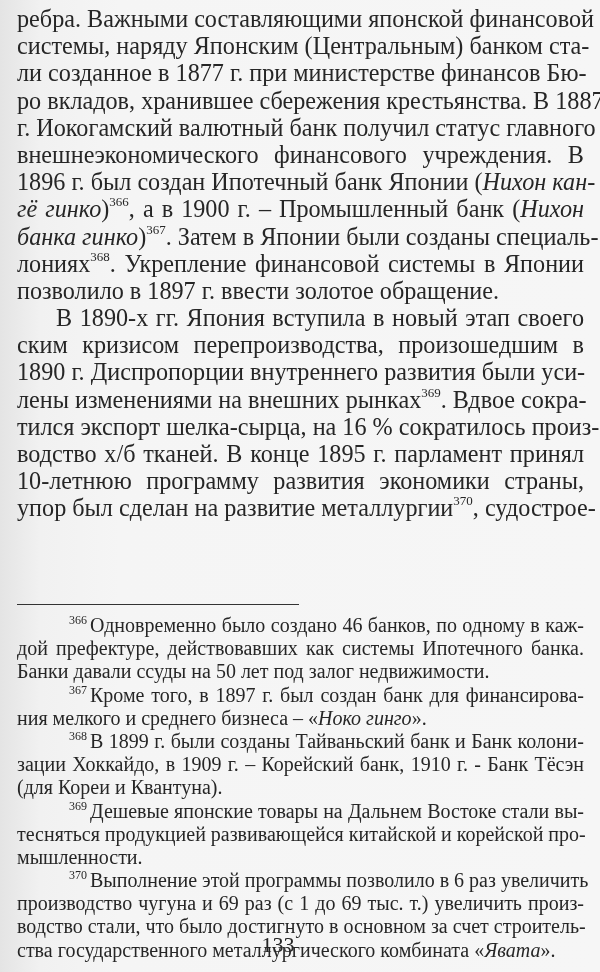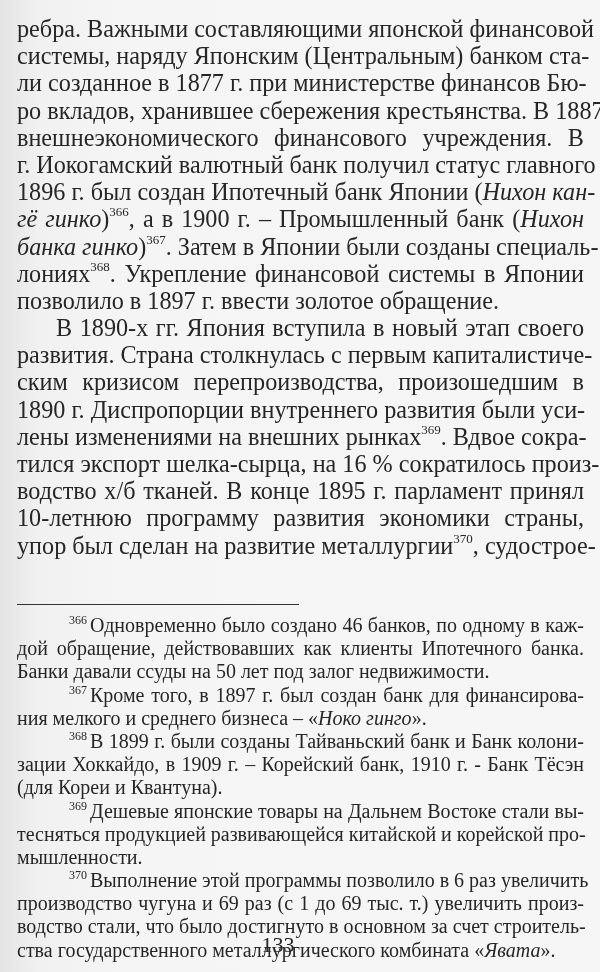--- a/index.html
+++ b/index.html
@@ -17,21 +17,21 @@
     }
     .page {
       position: absolute;
       left: 17px;
       top: 0;
       width: 567px;
     }
     .main-text {
       font-size: 24.2px;
       line-height: 27.2px;
-      margin-top: 15px;
+      margin-top: 5px;
     }
     .line {
       display: block;
       white-space: nowrap;
       height: 27.2px;
       text-align: justify;
       text-align-last: justify;
     }
     .line.last {
       text-align-last: left;
@@ -94,46 +94,45 @@
 </head>
 <body>
 
 <div class="page">
   <div class="main-text">
 
     <span class="line">ребра. Важными составляющими японской финансовой</span>
     <span class="line">системы, наряду Японским (Центральным) банком ста-</span>
     <span class="line">ли созданное в 1877 г. при министерстве финансов Бю-</span>
     <span class="line">ро вкладов, хранившее сбережения крестьянства. В 1887</span>
+    <span class="line">г. Иокогамский валютный банк получил статус главного</span>
     <span class="line">внешнеэкономического финансового учреждения. В</span>
-    <span class="line">г. Иокогамский валютный банк получил статус главного</span>
     <span class="line"><span>1896 г. был создан Ипотечный банк Японии (</span><i>Нихон кан-</i></span>
     <span class="line"><i>гё гинко</i><span>)</span><sup>366</sup><span>, а в 1900 г. – Промышленный банк (</span><i>Нихон</i></span>
     <span class="line"><i>банка гинко</i><span>)</span><sup>367</sup><span>. Затем в Японии были созданы специаль-</span></span>
     <span class="line"><span>лониях</span><sup>368</sup><span>. Укрепление финансовой системы в Японии</span></span>
     <span class="line last">позволило в 1897 г. ввести золотое обращение.</span>
 
     <span class="line indent">В 1890-х гг. Япония вступила в новый этап своего</span>
-    <span class="line">развития. Страна столкнулась с первым капиталистиче-</span>
     <span class="line">ским кризисом перепроизводства, произошедшим в</span>
     <span class="line">1890 г. Диспропорции внутреннего развития были уси-</span>
     <span class="line"><span>лены изменениями на внешних рынках</span><sup>369</sup><span>. Вдвое сокра-</span></span>
     <span class="line">тился экспорт шелка-сырца, на 16 % сократилось произ-</span>
     <span class="line">водство х/б тканей. В конце 1895 г. парламент принял</span>
     <span class="line">10-летнюю программу развития экономики страны,</span>
     <span class="line"><span>упор был сделан на развитие металлургии</span><sup>370</sup><span>, судострое-</span></span>
   </div>
 </div>
 
 <div class="separator"></div>
 
 <div class="footnotes">
 
   <span class="fn-line indent"><span class="fn-num">366</span><span>Одновременно было создано 46 банков, по одному в каж-</span></span>
-  <span class="fn-line">дой обращение, действовавших как клиенты Ипотечного банка.</span>
+  <span class="fn-line">дой префектуре, действовавших как системы Ипотечного банка.</span>
   <span class="fn-line last">Банки давали ссуды на 50 лет под залог недвижимости.</span>
 
   <span class="fn-line indent"><span class="fn-num">367</span><span>Кроме того, в 1897 г. был создан банк для финансирова-</span></span>
   <span class="fn-line last"><span>ния мелкого и среднего бизнеса – «</span><i>Ноко гинго</i><span>».</span></span>
 
   <span class="fn-line indent"><span class="fn-num">368</span><span>В 1899 г. были созданы Тайваньский банк и Банк колони-</span></span>
   <span class="fn-line">зации Хоккайдо, в 1909 г. – Корейский банк, 1910 г. - Банк Тёсэн</span>
   <span class="fn-line last">(для Кореи и Квантуна).</span>
 
   <span class="fn-line indent"><span class="fn-num">369</span><span>Дешевые японские товары на Дальнем Востоке стали вы-</span></span>

